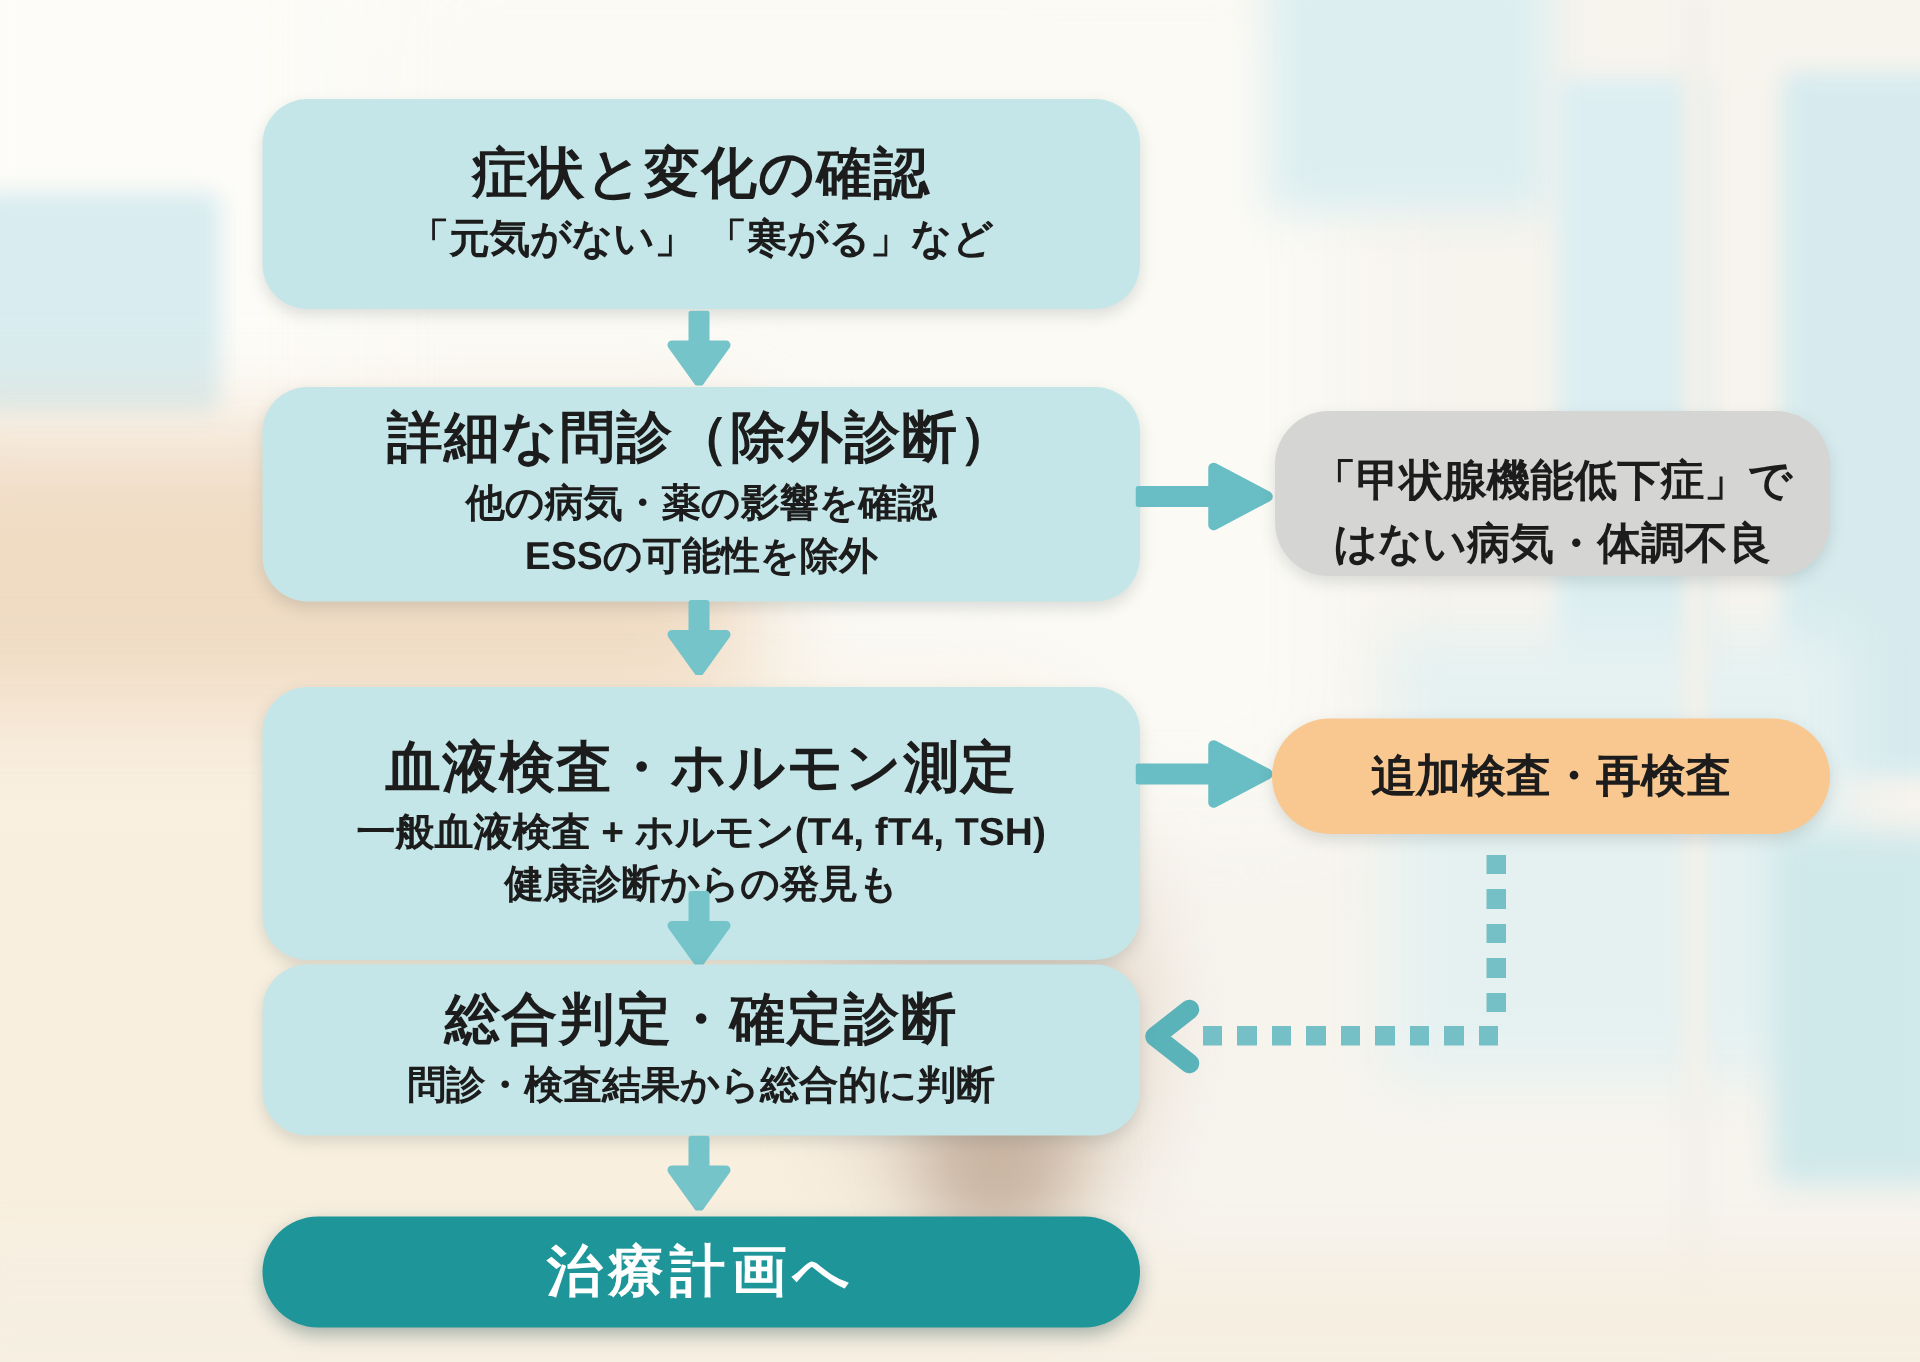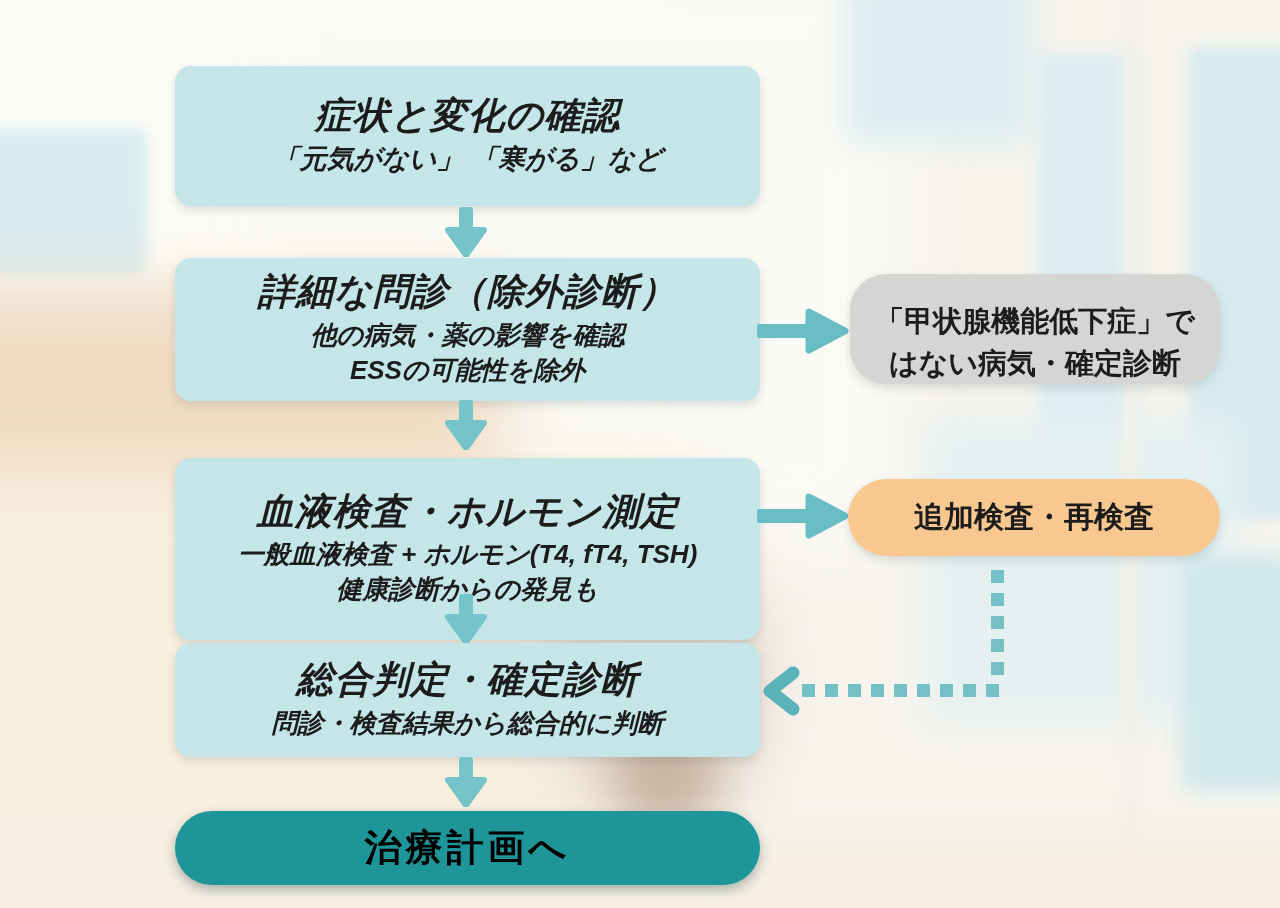--- a/index.html
+++ b/index.html
@@ -33,35 +33,35 @@
 
   
   .box{
     position:absolute;
     display:flex;flex-direction:column;justify-content:center;align-items:center;
     text-align:center;color:#1c1c1c;
     box-shadow:0 4px 10px rgba(70,90,90,.18);
   }
   .step{
     left:175px;width:585px;
-    background:#c5e6e8;border-radius:16px;font-style:italic;
+    background:#c5e6e8;border-radius:30px;
   }
   .step .title{font-size:37px;font-weight:700;letter-spacing:1px;line-height:1.15;}
   .step .sub{font-size:26px;font-weight:700;line-height:1.35;margin-top:4px;}
   #step1{top:66px;height:140px;}
   #step1 .sub{font-size:27px;}
   #step2{top:258px;height:143px;}
   #step3{top:458px;height:182px;}
   #step4{top:643px;height:114px;}
   .final{
     left:175px;top:811px;width:585px;height:74px;
     background:#1e9598;border-radius:37px;
     box-shadow:0 5px 12px rgba(30,70,70,.35);
   }
-  .final .title{font-size:37px;font-weight:700;letter-spacing:4px;color:#000000;}
+  .final .title{font-size:37px;font-weight:700;letter-spacing:4px;color:#ffffff;}
   .branch-gray{
     left:850px;top:274px;width:370px;height:110px;
     background:#d5d5d3;border-radius:36px;justify-content:flex-end;
   }
   .branch-gray .line{font-size:29px;font-weight:700;line-height:1.45;}
   .branch-orange{
     left:848px;top:479px;width:372px;height:77px;
     background:#f8c890;border-radius:39px;
   }
   .branch-orange .line{font-size:30px;font-weight:700;}
@@ -115,21 +115,21 @@
     <div class="sub" style="margin-top:0;">ESSの可能性を除外</div>
   </div>
 
   <svg class="arrow" style="left:757px;top:303px;" width="96" height="56" viewBox="0 0 96 56">
     <rect x="0" y="21" width="56" height="14" rx="2" fill="#68bec4"></rect>
     <path d="M52 9 L88 28 L52 47 Z" fill="#68bec4" stroke="#68bec4" stroke-width="7" stroke-linejoin="round"></path>
   </svg>
 
   <div class="box branch-gray">
     <div class="line">「甲状腺機能低下症」で</div>
-    <div class="line">はない病気・確定診断</div>
+    <div class="line">はない病気・体調不良</div>
   </div>
 
   <svg class="arrow" style="left:444px;top:400px;" width="44" height="50" viewBox="0 0 44 50">
     <rect x="15" y="0" width="14" height="27" rx="2" fill="#74c4ca"></rect>
     <path d="M4 23 L40 23 L22 48 Z" fill="#74c4ca" stroke="#74c4ca" stroke-width="6" stroke-linejoin="round"></path>
   </svg>
 
   <div class="box step" id="step3">
     <div class="title">血液検査・ホルモン測定</div>
     <div class="sub">一般血液検査 + ホルモン(T4, fT4, TSH)</div>

